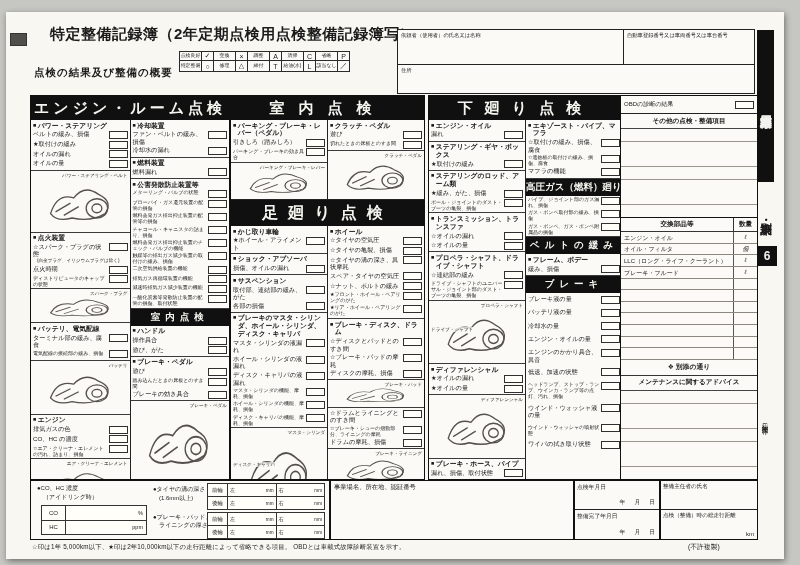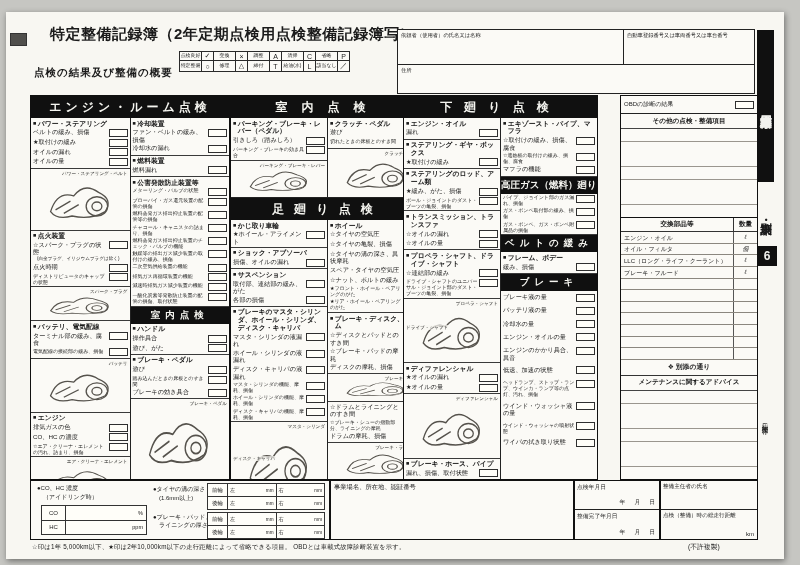--- a/index.html
+++ b/index.html
@@ -18,21 +18,21 @@
 .client{left:397px;top:29px;width:358px;height:65px;border:1.2px solid #222;background:#fbfaf6}
 .c-name{position:absolute;left:0;top:0;width:226px;height:34px;border-right:1px solid #222}
 .c-reg{position:absolute;left:226px;top:0;width:132px;height:34px}
 .c-addr{position:absolute;left:0;top:34px;width:100%;height:31px;border-top:1px solid #222}
 .flabel{font-size:5.3px;padding:2px 3px;display:block}
 .strip{left:757px;top:30px;width:20px}
 .strip-b{background:#101010;color:#f2f2ee;writing-mode:vertical-rl;text-orientation:upright;font-size:12px;font-weight:bold;height:152px;display:flex;align-items:center;justify-content:center}
 .strip-w{writing-mode:vertical-rl;text-orientation:upright;font-size:12px;font-weight:bold;height:62px;display:flex;align-items:center;justify-content:center}
 .strip-n{background:#101010;color:#f2f2ee;font-size:12px;font-weight:bold;height:20px;display:flex;align-items:center;justify-content:center;margin-top:2px}
 .col{position:absolute;top:95px;height:385px;border:1.6px solid #101010;background:#fbfaf6;display:flex;flex-direction:column;overflow:hidden}
-.col-h{background:#101010;color:#f5f5f0;font-weight:bold;text-align:center;font-size:12px;padding:2.5px 0;flex:none;white-space:nowrap;overflow:hidden}
+.col-h{background:#101010;color:#f5f5f0;font-weight:bold;text-align:center;font-size:15px;padding:2.5px 0;flex:none;white-space:nowrap;overflow:hidden}
 .subcols{display:flex;flex:1;min-height:0}
 .subcols.fixed{flex:none}
 .subcol{flex:1;display:flex;flex-direction:column;min-width:0;overflow:hidden;border-right:1px solid #222}
 .subcol:last-child{border-right:none}
 .subcol::after{content:"";flex:0 1 auto}
 .grp{border-bottom:1px solid #3a3a3a;padding-bottom:1px;flex:none}
 .grp-t{display:flex;gap:1.5px;font-size:6.8px;font-weight:bold;padding:1.5px 2px .5px;line-height:1.15}
 .sq{font-size:5.5px;line-height:1.3}
 .item{display:flex;align-items:flex-start;gap:1px;padding:.6px 2px;font-size:6.2px;line-height:1.2}
 .item .lbl{flex:1;min-width:0;overflow-wrap:anywhere}
@@ -423,21 +423,21 @@
             <svg viewBox="0 0 100 56" preserveAspectRatio="none" class="sk">
               <path d="M14 42 Q22 18 42 24 Q55 8 72 20 Q90 28 80 42 Q62 52 40 47 Q22 52 14 42 Z"></path>
               <ellipse cx="70" cy="36" rx="13" ry="11"></ellipse>
               <ellipse cx="70" cy="36" rx="6" ry="5"></ellipse>
               <path d="M20 40 L38 30 M30 44 L48 34"></path>
             </svg>
             <span class="cap c0">クラッチ・ペダル</span>
           </div>
         </div>
     </div>
-    <div class="col-h" style="letter-spacing:10px;font-size:12px">足廻り点検</div>
+    <div class="col-h" style="letter-spacing:10px;font-size:16px">足廻り点検</div>
     <div class="subcols">
       <div class="subcol">
           <div class="grp">
             <div class="grp-t">
               <span class="sq">■</span>
               <span class="gtl">かじ取り車輪</span>
             </div>
             <div class="item">
               <span class="lbl">★ホイール・アライメント</span>
               <span class="chk"></span>
@@ -590,21 +590,21 @@
               <ellipse cx="70" cy="36" rx="13" ry="11"></ellipse>
               <ellipse cx="70" cy="36" rx="6" ry="5"></ellipse>
               <path d="M20 40 L38 30 M30 44 L48 34"></path>
             </svg>
             <span class="cap c0">ブレーキ・ライニング</span>
           </div>
         </div>
     </div>
   </div>
 
-  <div class="col" style="left:403px;width:195px">
+  <div class="col" style="left:428px;width:195px">
     <div class="col-h" style="letter-spacing:12px">下廻り点検</div>
     <div class="subcols">
       <div class="subcol">
           <div class="grp">
             <div class="grp-t">
               <span class="sq">■</span>
               <span class="gtl">エンジン・オイル</span>
             </div>
             <div class="item">
               <span class="lbl">漏れ</span>

